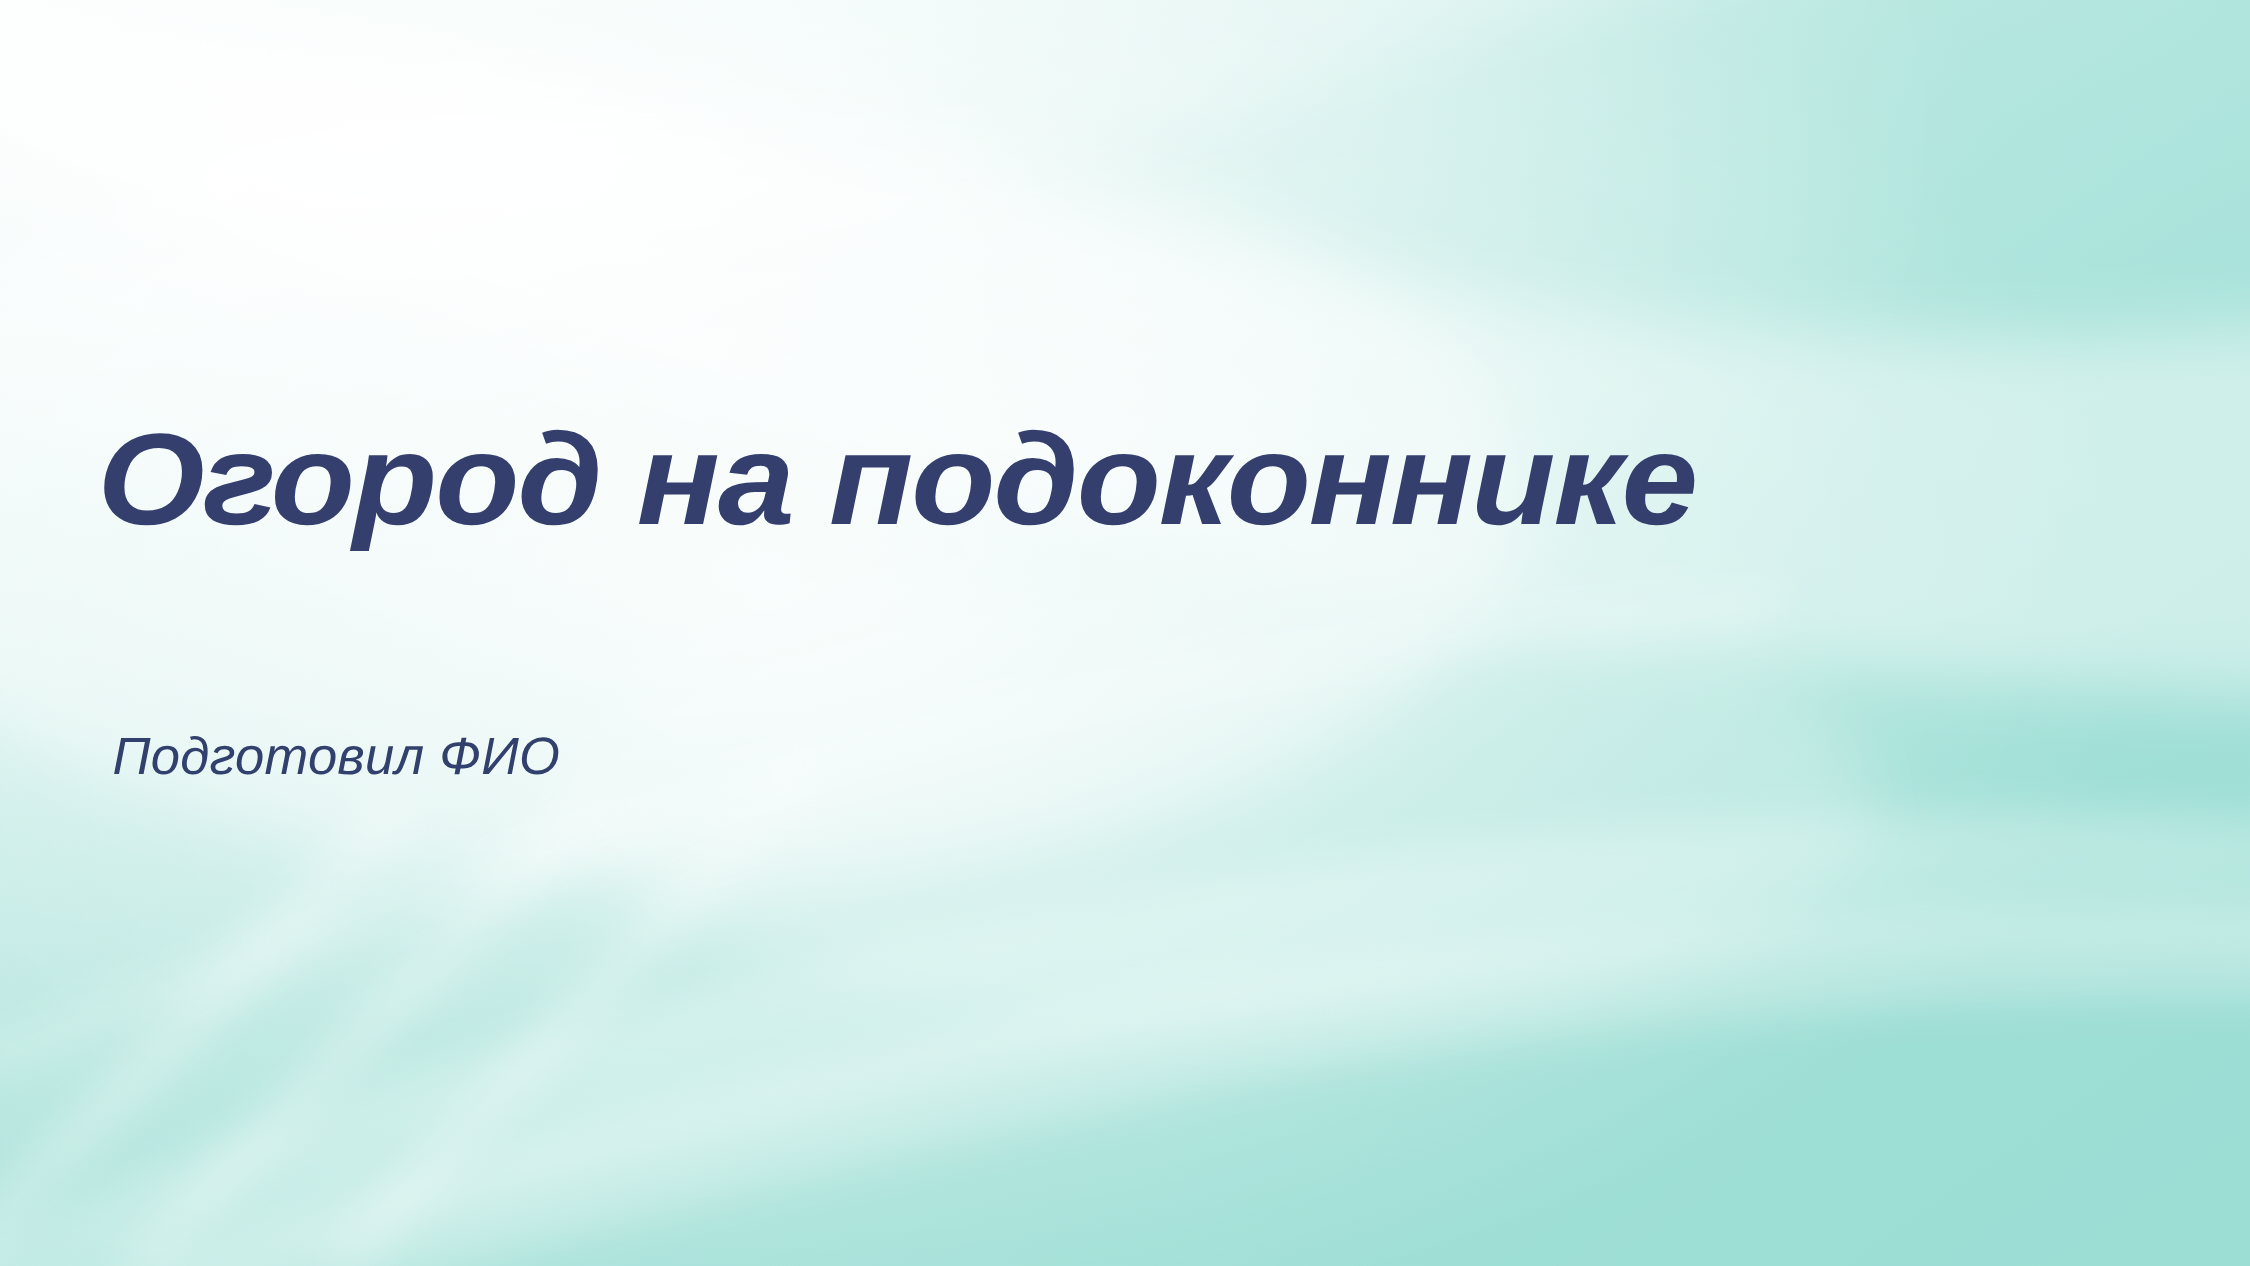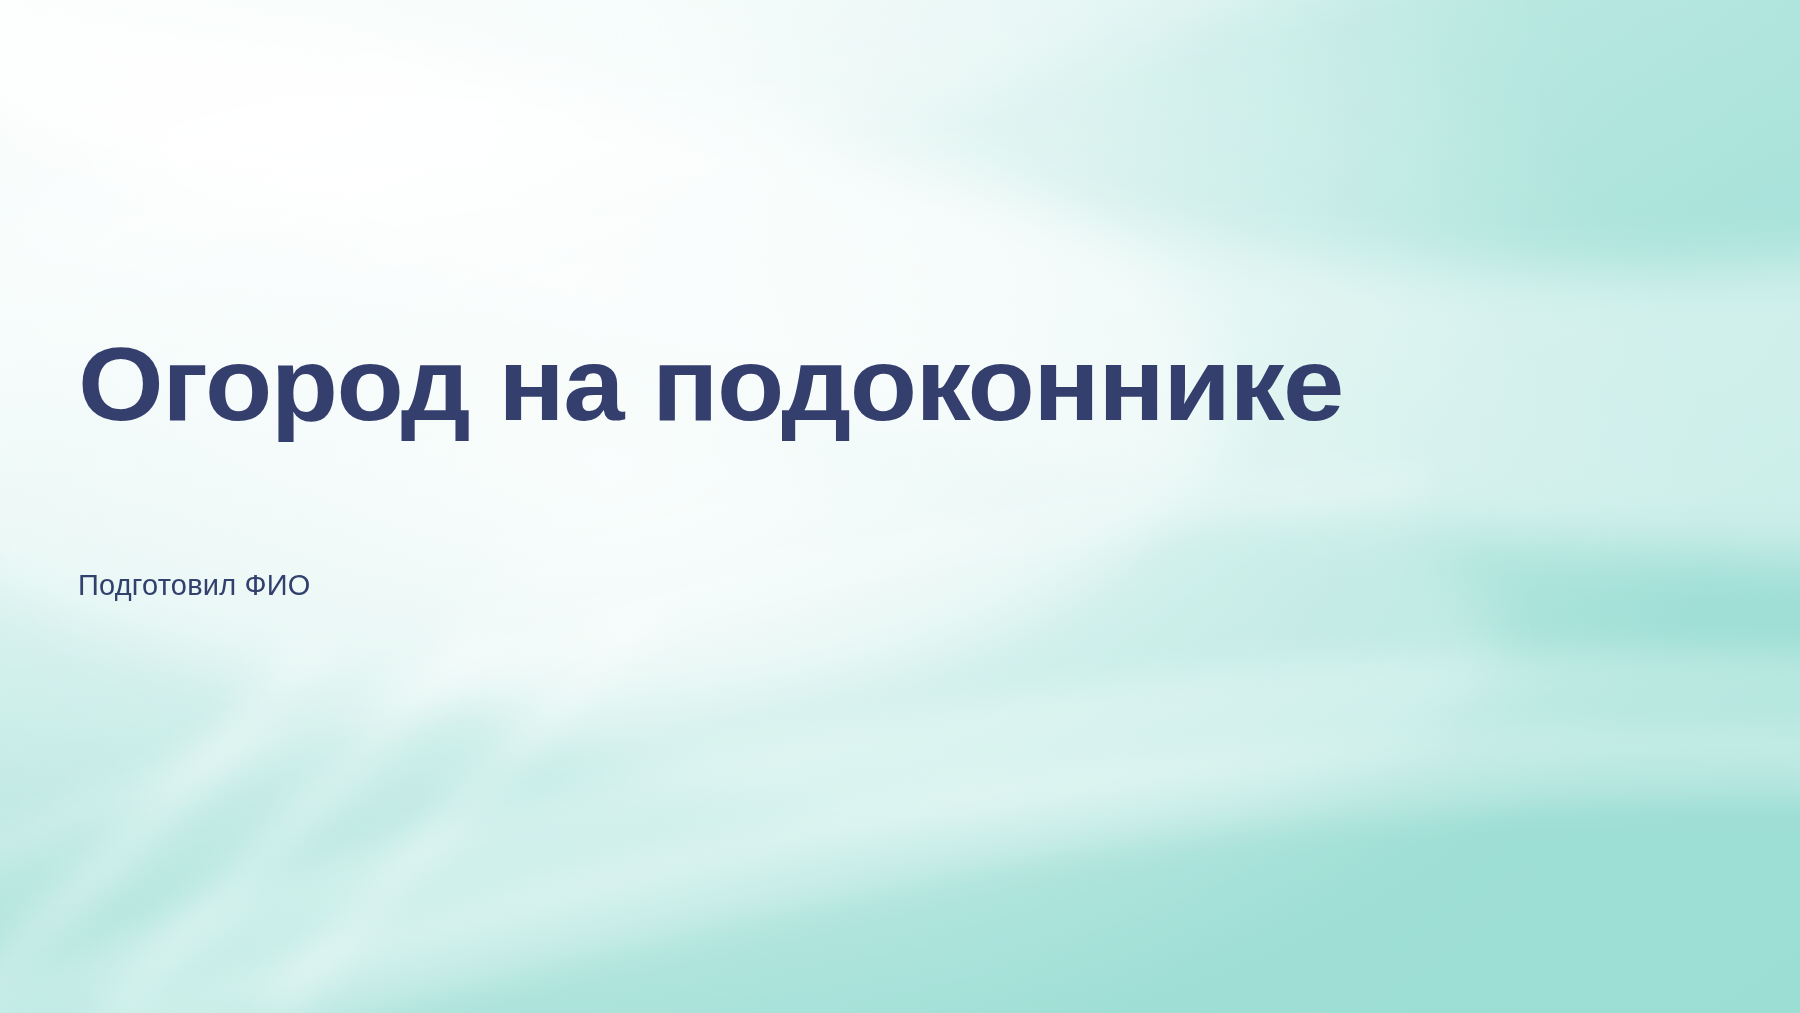--- a/index.html
+++ b/index.html
@@ -19,20 +19,21 @@
     background:
       radial-gradient(120% 95% at 18% 8%, rgba(255,255,255,0.95) 0%, rgba(255,255,255,0.45) 28%, rgba(255,255,255,0) 58%),
       linear-gradient(145deg,
         #e9f8f5 0%,
         #dbf4ef 18%,
         #cfeeea 34%,
         #c3ece6 52%,
         #b3e7df 72%,
         #a9e3db 88%,
         #a6e2da 100%);
+    font-style: italic;
   }
 
   
   .bg-layer {
     position: absolute;
     inset: 0;
     width: 100%;
     height: 100%;
     pointer-events: none;
   }
@@ -58,22 +59,22 @@
     color: #343f6e;
     white-space: nowrap;
     transform: scaleX(1.06);
     transform-origin: left center;
   }
 
   .slide-subtitle {
     position: absolute;
     left: 0;
     top: 568px;
-    margin: 0;
-    font-size: 29px;
+    margin: 12px;
+    font-size: 42px;
     line-height: 1.2;
     font-weight: 400;
     letter-spacing: 0.2px;
     color: #31406c;
     white-space: nowrap;
   }
 </style>
 </head>
 <body>
 

